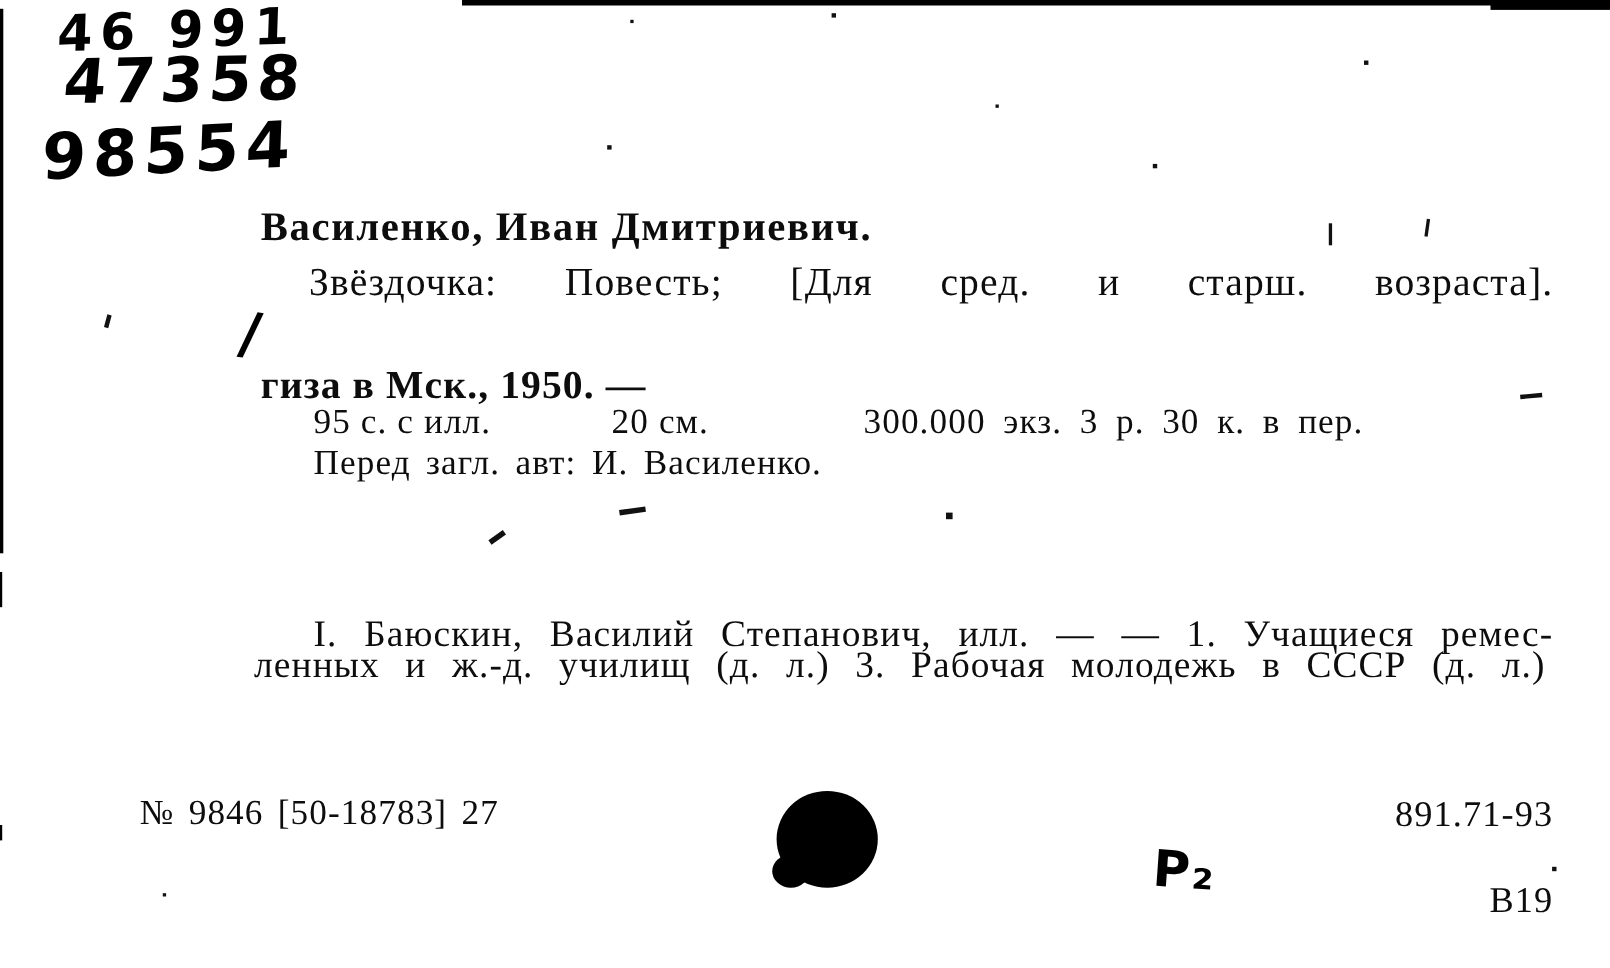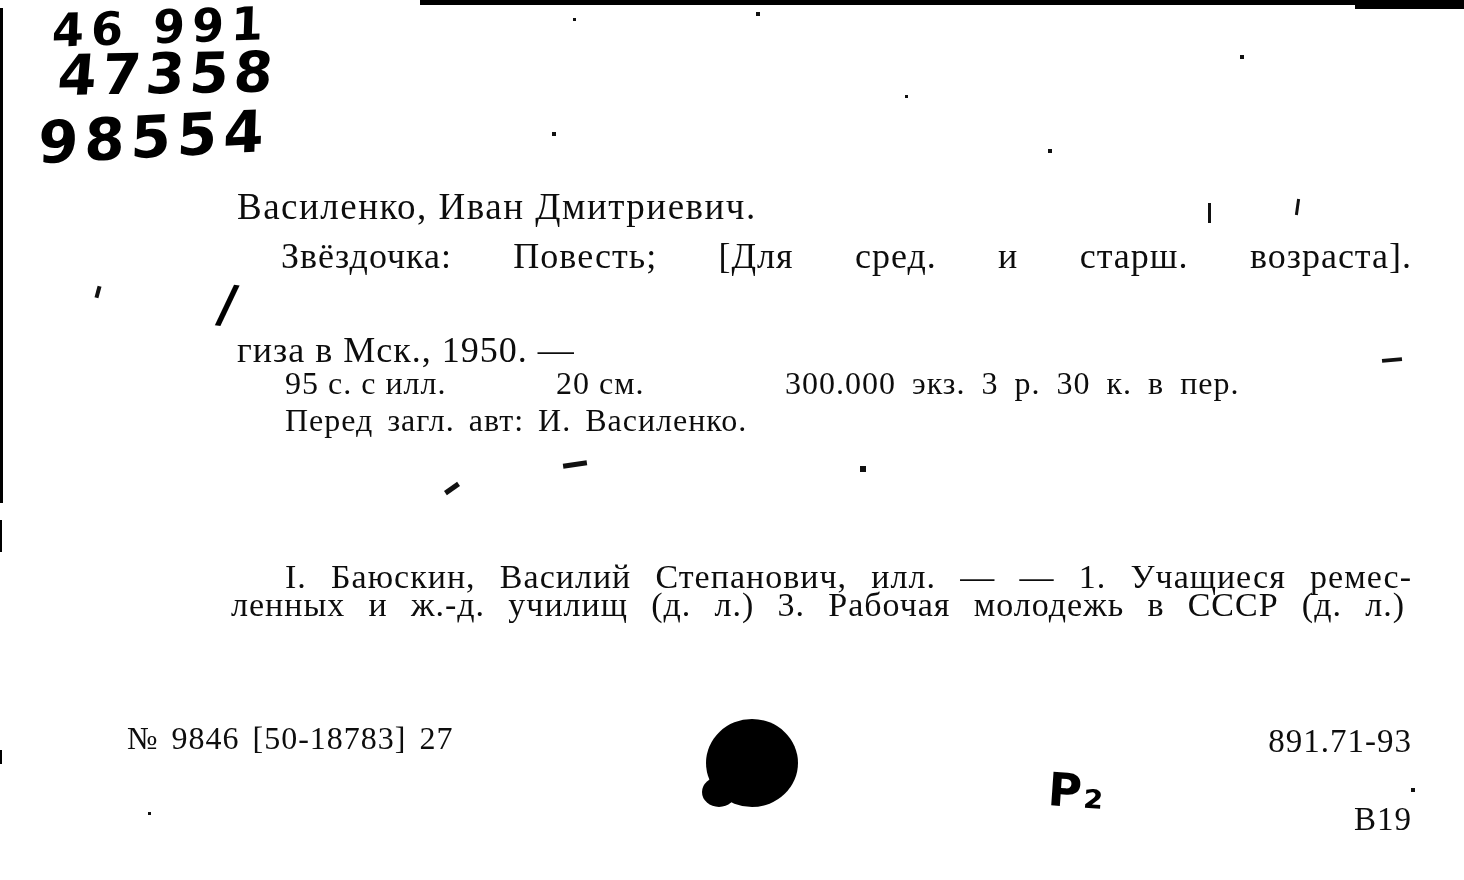--- a/index.html
+++ b/index.html
@@ -14,21 +14,21 @@
   }
   .txt { position: absolute; white-space: nowrap; line-height: 1.15; letter-spacing: 1px; }
   .just {
     white-space: normal;
     text-align: justify;
     text-align-last: justify;
     -moz-text-align-last: justify;
   }
   .body-line { font-size: 36px; }
   .small-line { font-size: 32px; }
-  .heading { font-size: 37px; font-weight: normal; letter-spacing: 1.5px; }
+  .heading { font-size: 37px; font-weight: bold; letter-spacing: 1.5px; }
   .class-line { font-size: 33px; text-align: right; }
   .footer-line { font-size: 32px; }
   .hand {
     position: absolute;
     font-family: "DejaVu Sans", sans-serif;
     font-weight: bold;
     color: #000;
     line-height: 1;
   }
   .hw1 { left: 52px;  top: 4px;   font-size: 46px; letter-spacing: 7px; transform: rotate(-2deg) skewX(-4deg); }
@@ -63,21 +63,21 @@
   <div class="hand hw2">47358</div>
   <div class="hand hw3">98554</div>
 
   <div class="txt heading" style="left:237px; top:186px;">Василенко, Иван Дмитриевич.</div>
 
   <div class="txt body-line just" style="left:281px; top:236px; width:1131px;">Звёздочка: Повесть; [Для сред. и старш. возраста].</div>
 
   <div class="hand hw-slash">/</div>
 
 
-  <div class="txt body-line" style="left:237px; top:330px;">гиза в Мск., 1950. —</div>
+  <div class="txt body-line" style="left:237px; top:330px;font-weight:bold;">гиза в Мск., 1950. —</div>
 
   <div class="txt small-line" style="left:285px; top:365px;">95 с. с илл.</div>
   <div class="txt small-line" style="left:556px; top:365px;">20 см.</div>
   <div class="txt small-line collation-run" style="left:737px; top:365px;">300.000 экз. 3 р. 30 к. в пер.</div>
 
   <div class="txt small-line" style="left:285px; top:402px; word-spacing:5px;">Перед загл. авт: И. Василенко.</div>
 
   <div class="txt body-line just" style="left:285px; top:541px; width:1127px; font-size:34px;margin-top:16px;">I. Баюскин, Василий Степанович, илл. — — 1. Учащиеся ремес-</div>
   <div class="txt body-line just" style="left:231px; top:585px; width:1174px; font-size:34px;">ленных и ж.-д. училищ (д. л.) 3. Рабочая молодежь в СССР (д. л.)</div>
 

